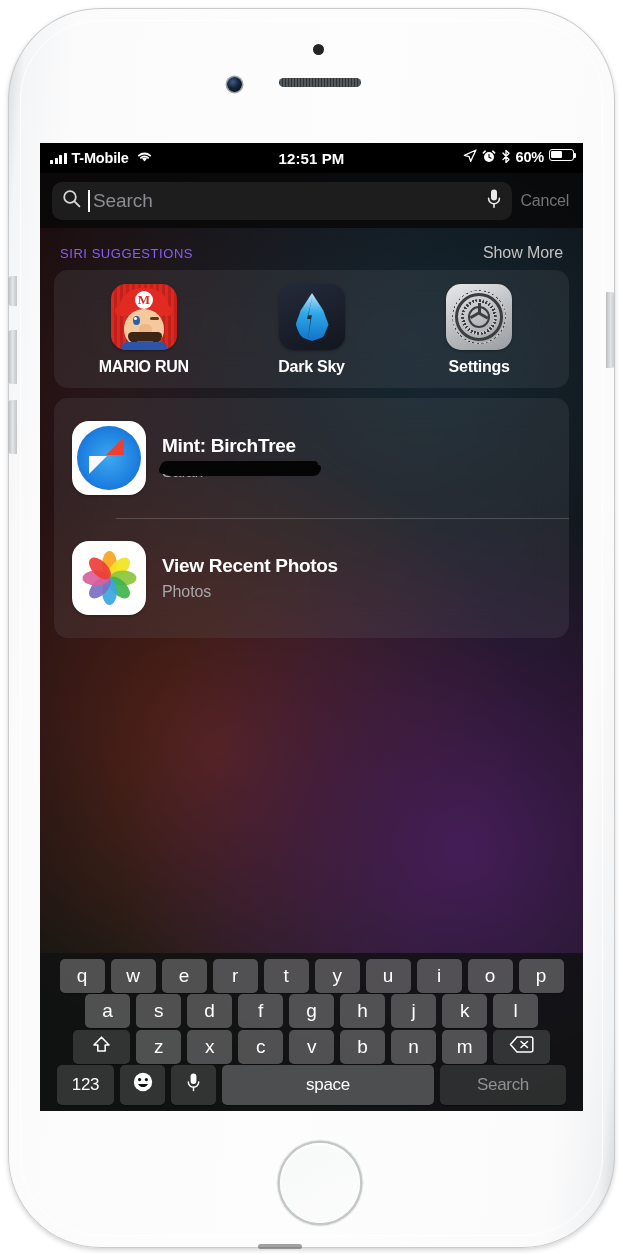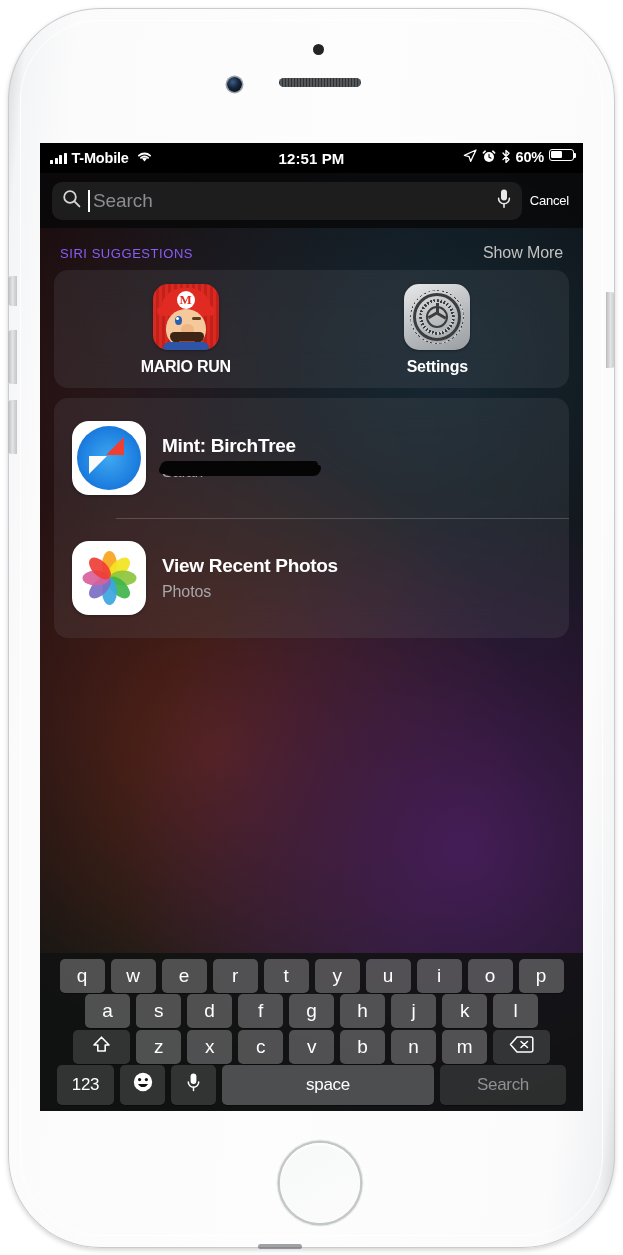--- a/index.html
+++ b/index.html
@@ -89,21 +89,21 @@
     background:#fff; border-radius:0 1px 1px 0;}
 
   
   #search-header{ position:absolute; left:0; top:30px; width:543px; height:55px;
     display:flex; align-items:center; padding:0 12px; gap:8px; z-index:35;
     background:rgba(8,8,8,.80); }
   #search-field{ flex:1; height:38px; background:#1d1d1e; border-radius:10px;
     display:flex; align-items:center; padding:0 10px; gap:7px; position:relative;}
   #search-placeholder{ color:#8c8c90; font-size:19px; flex:1; letter-spacing:-.1px;}
   #text-cursor{ width:2px; height:22px; background:#fff; margin-right:-4px;}
-  #cancel-button{ color:#ffffff; font-size:13px; letter-spacing:-.2px; padding-right:2px;}
+  #cancel-button{ color:#737373; font-size:16px; letter-spacing:-.2px; padding-right:2px;}
 
   
   #content{ position:absolute; left:0; top:85px; width:543px; height:725px; z-index:30;}
 
   #siri-header{ display:flex; justify-content:space-between; align-items:baseline;
     padding:16px 20px 8px 20px;}
   #siri-header-title{ color:#8b5cf6; font-size:13px; letter-spacing:.55px;}
   #show-more-button{ color:#c4c2c0; font-size:16px; letter-spacing:-.1px;}
 
   .card{ margin:0 14px; border-radius:14px; overflow:hidden; position:relative;
@@ -368,20 +368,27 @@
               <div class="m-eyeL"></div>
               <div class="m-eyeR"></div>
             <div class="m-nose"></div>
               <div class="m-mous"></div>
               <div class="m-mouth"></div>
             <div class="m-body"></div>
           </div>
           <div class="app-label">MARIO RUN</div>
         </div>
 
+        <div class="app-shortcut">
+          <div class="app-icon icon-darksky">
+            <div class="d-drop"></div>
+              <div class="d-bolt"></div>
+          </div>
+          <div class="app-label">Dark Sky</div>
+        </div>
 
 
         <div class="app-shortcut">
           <div class="app-icon icon-settings">
             <div class="s-gear-out"></div>
               <div class="s-ring"></div>
             <div class="s-gear-in"></div>
             <div class="s-spoke a"></div>
               <div class="s-spoke b"></div>
               <div class="s-spoke c"></div>

